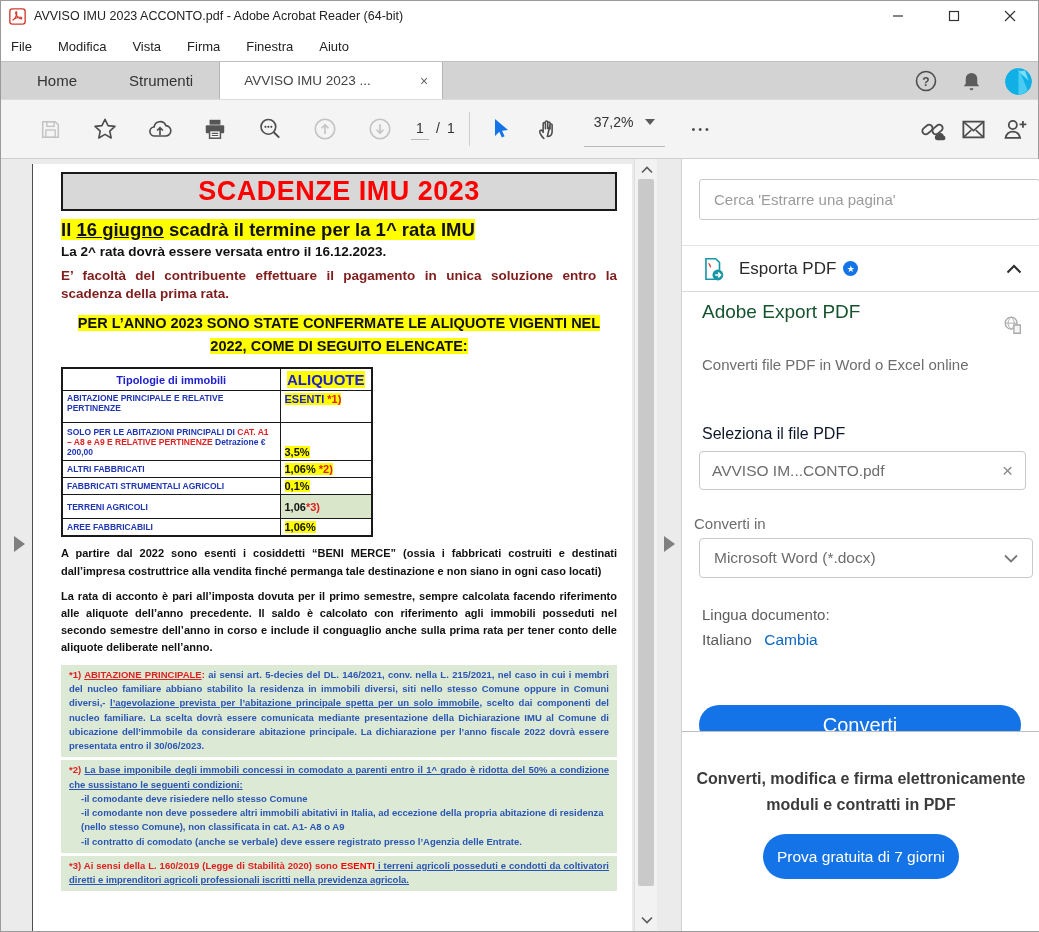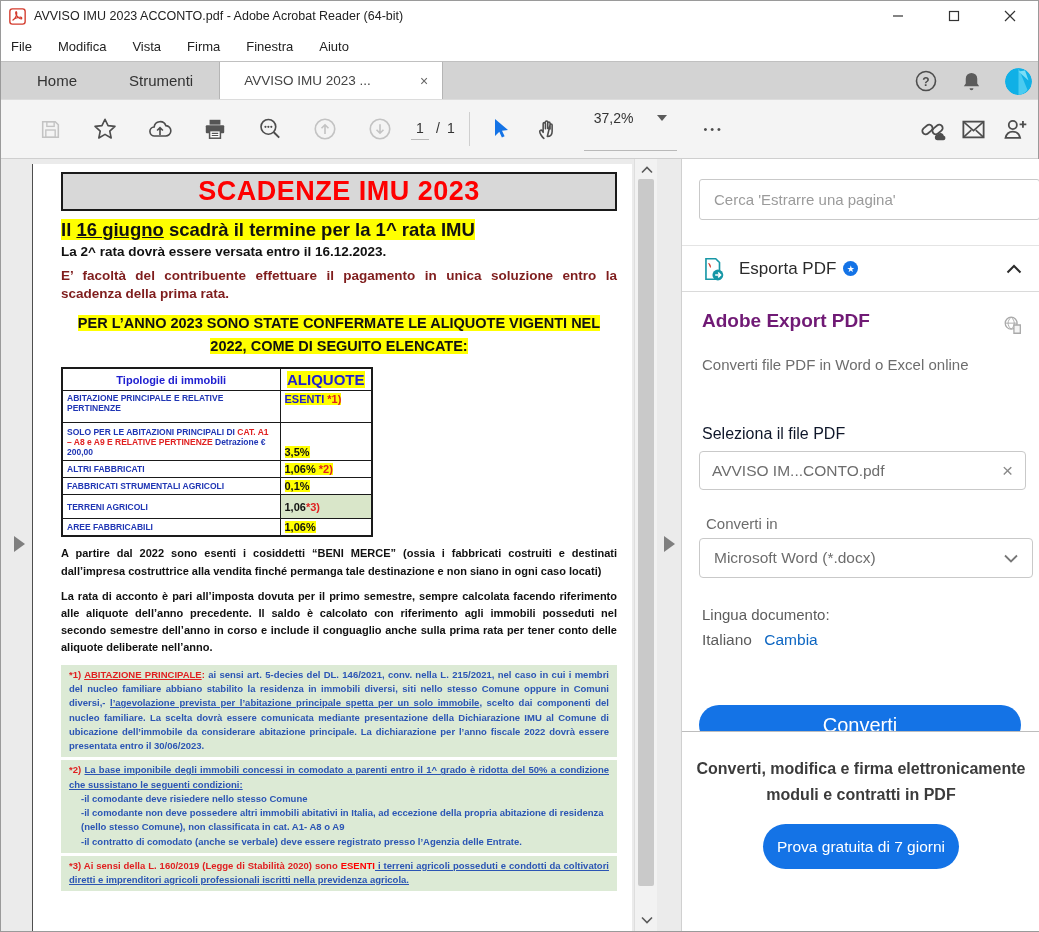--- a/index.html
+++ b/index.html
@@ -25,21 +25,21 @@
   .tabbar-right { position:absolute; right:6px; top:0; height:38px; display:flex; align-items:center; gap:22px; }
   .avatar { width:27px; height:27px; border-radius:50%; overflow:hidden; }
 
   
   .toolbar { height:60px; background:#f4f4f4; border-top:1px solid #dcdcdc; border-bottom:1px solid #cfcfcf; position:relative; display:flex; align-items:center; }
   .tbtn { width:42px; height:42px; display:flex; align-items:center; justify-content:center; }
   .tbtn svg { display:block; }
   .tb-sep { width:1px; height:34px; background:#cfcfcf; margin:0 8px; }
   .pagebox { display:flex; align-items:baseline; font-size:14px; color:#333; margin:0 6px 0 10px; gap:7px; }
   .pagebox .cur { min-width:18px; text-align:center; border-bottom:1px solid #b9b9b9; padding:2px 4px 3px; }
-  .zoombox { display:flex; align-items:center; gap:24px; border-bottom:1px solid #b9b9b9; padding:3px 10px 24px; margin-left:16px; font-size:14px; color:#333; }
+  .zoombox { display:flex; align-items:center; gap:12px; border-bottom:1px solid #b9b9b9; padding:3px 10px 16px; margin-left:16px; font-size:14px; color:#333; }
   .caret-down { width:0; height:0; border-left:5px solid transparent; border-right:5px solid transparent; border-top:6px solid #5a5a5a; }
   .dots { font-size:11px; letter-spacing:3px; color:#4d4d4d; margin-left:26px; }
   .toolbar-right { position:absolute; right:10px; display:flex; align-items:center; gap:14px; }
 
   
   .main { position:relative; height:772px; background:#ebebeb; }
   .leftstrip { position:absolute; left:0; top:0; width:31px; height:772px; background:#ebebeb; }
   .tri-right { position:absolute; width:0; height:0; border-top:8px solid transparent; border-bottom:8px solid transparent; border-left:11px solid #7f7f7f; }
   .docpage { position:absolute; left:31px; top:5px; width:600px; height:767px; background:#fff; border-left:1px solid #4e4e4e; overflow:hidden; }
   .docinner { padding:5px 15px 0 28px; font-family:"Liberation Sans", sans-serif; }
@@ -83,36 +83,36 @@
   .nitem { color:#2b55b4; padding-left:12px; text-align:left; }
 
   
   .panel { position:absolute; left:680px; top:0; width:359px; height:772px; background:#fff; border-left:1px solid #d0d0d0; }
   .search { position:absolute; left:17px; top:20px; width:341px; height:41px; border:1px solid #c9c9c9; border-radius:3px; font-size:15px; color:#555; padding:0 14px; font-family:"Liberation Sans", sans-serif; background:#fff; }
   .search::placeholder { color:#9b9b9b; }
   .exportrow { position:absolute; left:0; top:86px; width:100%; height:47px; border-top:1px solid #e4e4e4; border-bottom:1px solid #dadada; display:flex; align-items:center; padding:0 18px; }
   .exportrow .lbl { font-size:17px; color:#2b2b2b; margin-left:13px; }
   .badge { width:15px; height:15px; background:#1473e6; color:#fff; border-radius:50%; font-size:9px; display:inline-flex; align-items:center; justify-content:center; margin-left:7px; }
   .exportrow .chev { margin-left:auto; }
-  .ex-title { position:absolute; left:20px; top:151px; font-size:19px; font-weight:bold; color:#701a75; }
+  .ex-title { position:absolute; left:20px; top:142px; font-size:19px; font-weight:normal; color:#14532d; }
   .ex-copy-icon { position:absolute; right:16px; top:155px; }
   .ex-sub { position:absolute; left:20px; top:197px; font-size:15px; color:#6d6d6d; }
   .sel-link { position:absolute; left:20px; top:266px; font-size:16px; color:#0f172a; }
   .filechip { position:absolute; left:17px; top:292px; width:327px; height:39px; border:1px solid #c9c9c9; border-radius:4px; display:flex; align-items:center; padding:0 12px; }
   .filechip .fname { font-size:15.5px; color:#6d6d6d; }
   .filechip .fx { margin-left:auto; color:#8a8a8a; font-size:19px; }
-  .convlab { position:absolute; left:24px; top:356px; font-size:15px; color:#6d6d6d; }
+  .convlab { position:absolute; left:12px; top:356px; font-size:15px; color:#6d6d6d; }
   .dropdown { position:absolute; left:17px; top:379px; width:334px; height:40px; border:1px solid #c9c9c9; border-radius:4px; display:flex; align-items:center; padding:0 14px; }
   .dropdown .dval { font-size:15.5px; color:#6d6d6d; }
   .dropdown .chev { margin-left:auto; }
   .langlab { position:absolute; left:20px; top:447px; font-size:15px; color:#5c5c5c; }
   .langrow { position:absolute; left:20px; top:472px; font-size:15.5px; color:#5c5c5c; }
   .langrow .chg { color:#0d66c2; margin-left:8px; }
   .convertbtn { position:absolute; left:17px; top:546px; width:322px; height:40px; background:#1473e6; border:none; border-radius:20px; color:#fff; font-size:20px; font-family:"Liberation Sans", sans-serif; }
-  .bottompanel { position:absolute; left:0; top:572px; width:100%; height:200px; background:#fff; border-top:1px solid #bdbdbd; text-align:center; padding-top:24px; }
+  .bottompanel { position:absolute; left:0; top:572px; width:100%; height:200px; background:#fff; border-top:1px solid #bdbdbd; text-align:center; padding-top:34px; }
   .promo { font-size:16px; font-weight:bold; color:#3b3b3b; line-height:1.6; }
   .trialbtn { margin-top:17px; width:196px; height:45px; background:#1473e6; border:none; border-radius:23px; color:#fff; font-size:15.5px; font-family:"Liberation Sans", sans-serif; }
 </style>
 </head>
 <body>
 
 <div class="window">
 
   <div class="titlebar">
     <svg width="17" height="17" viewBox="0 0 20 20">

